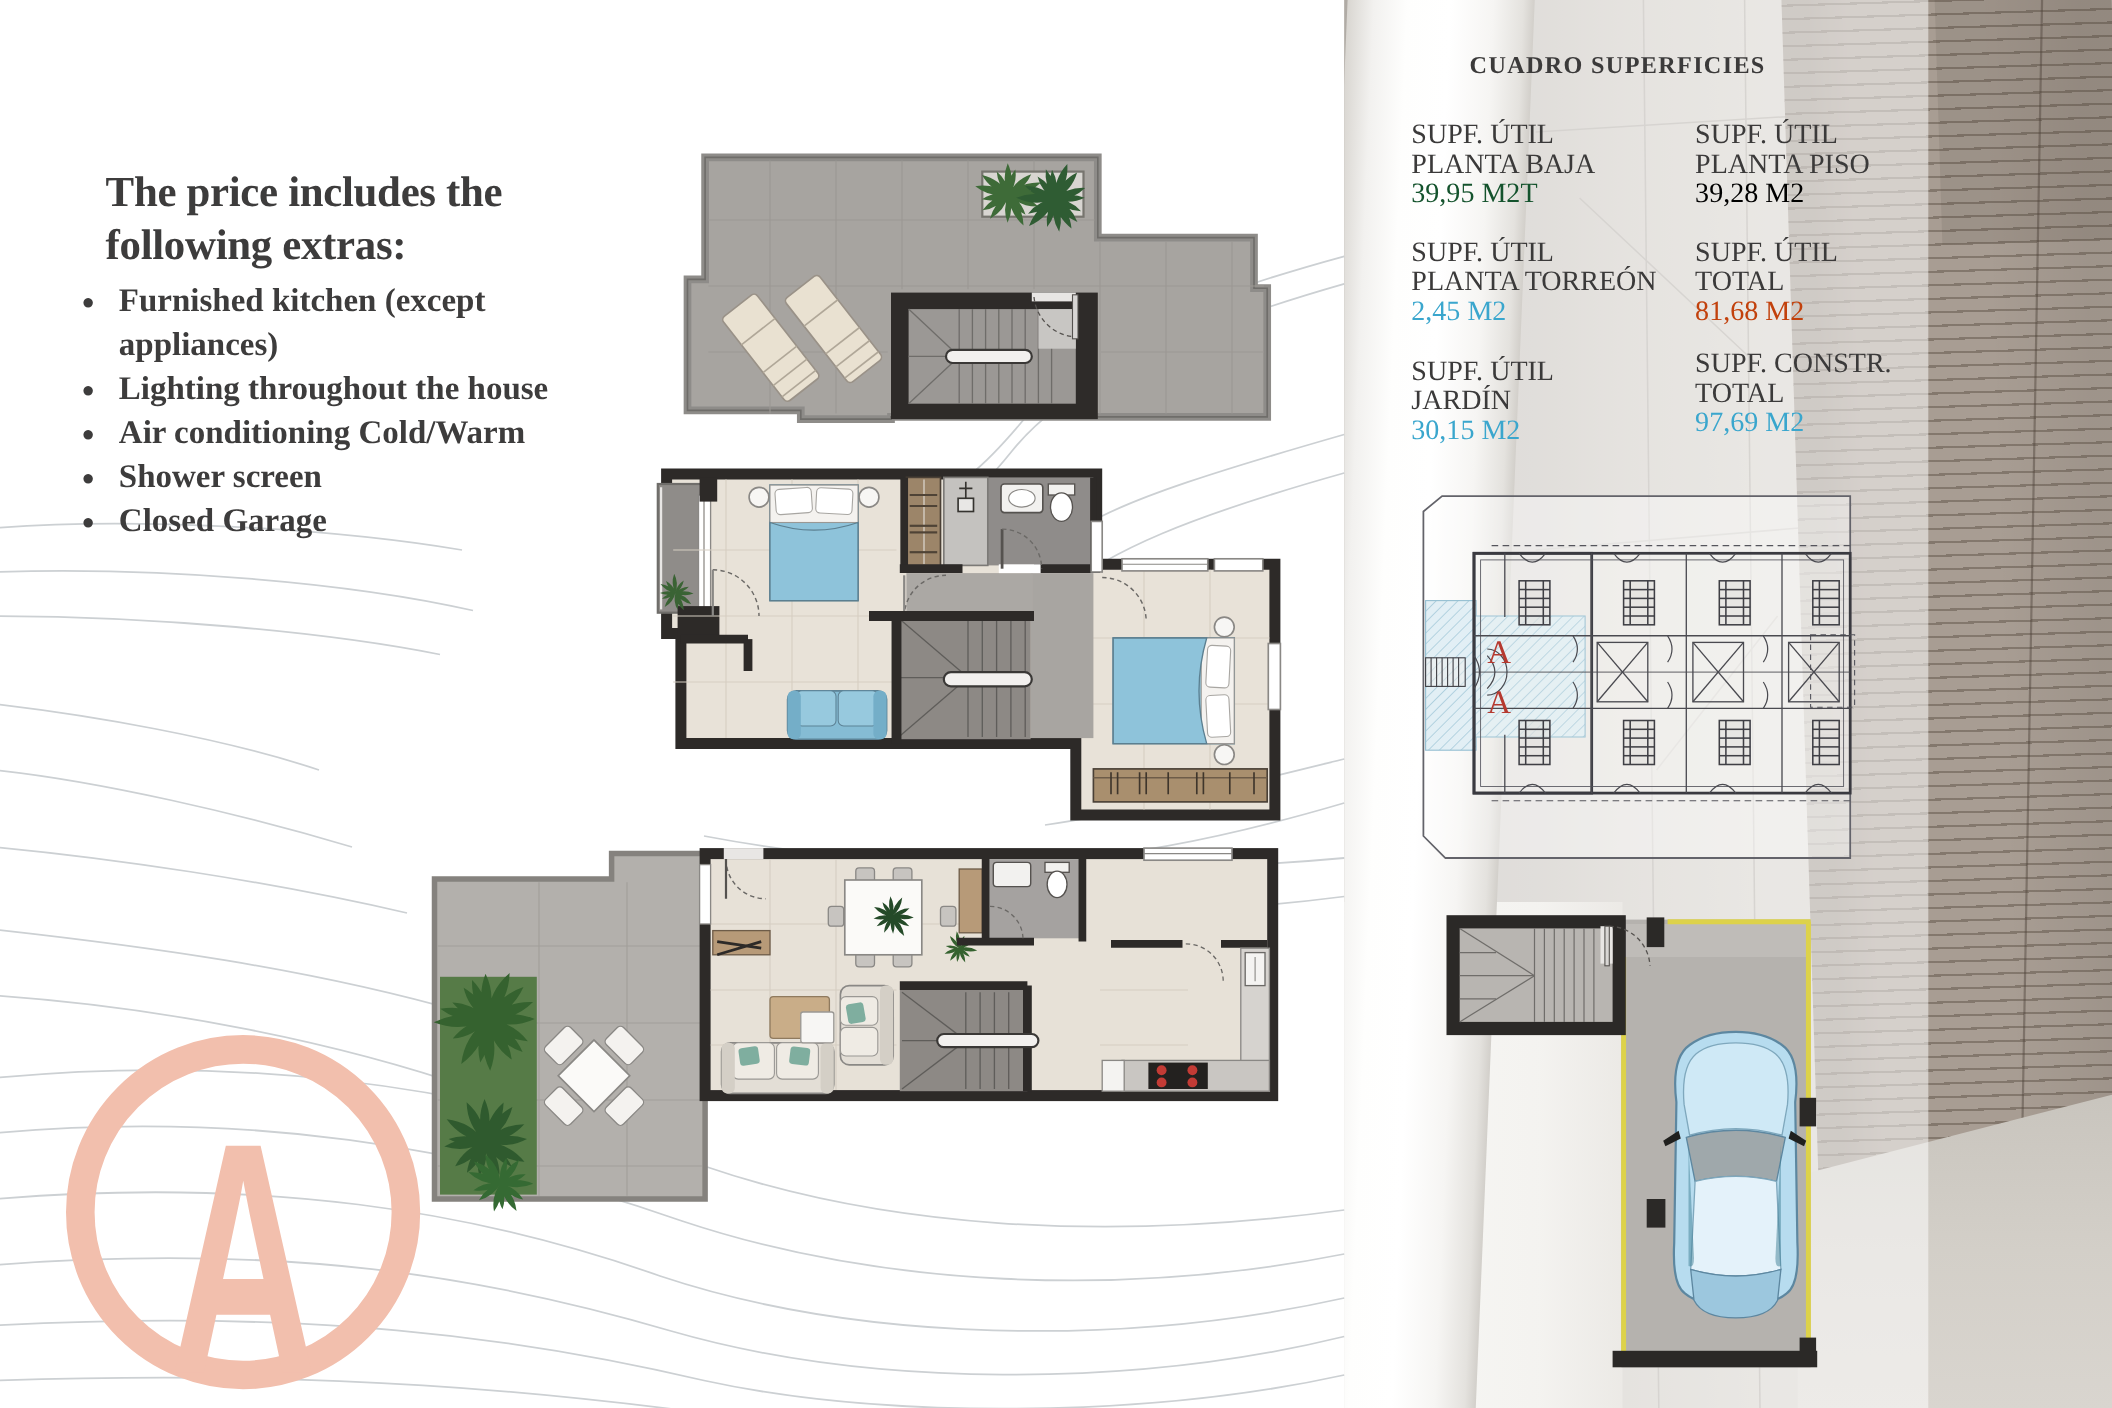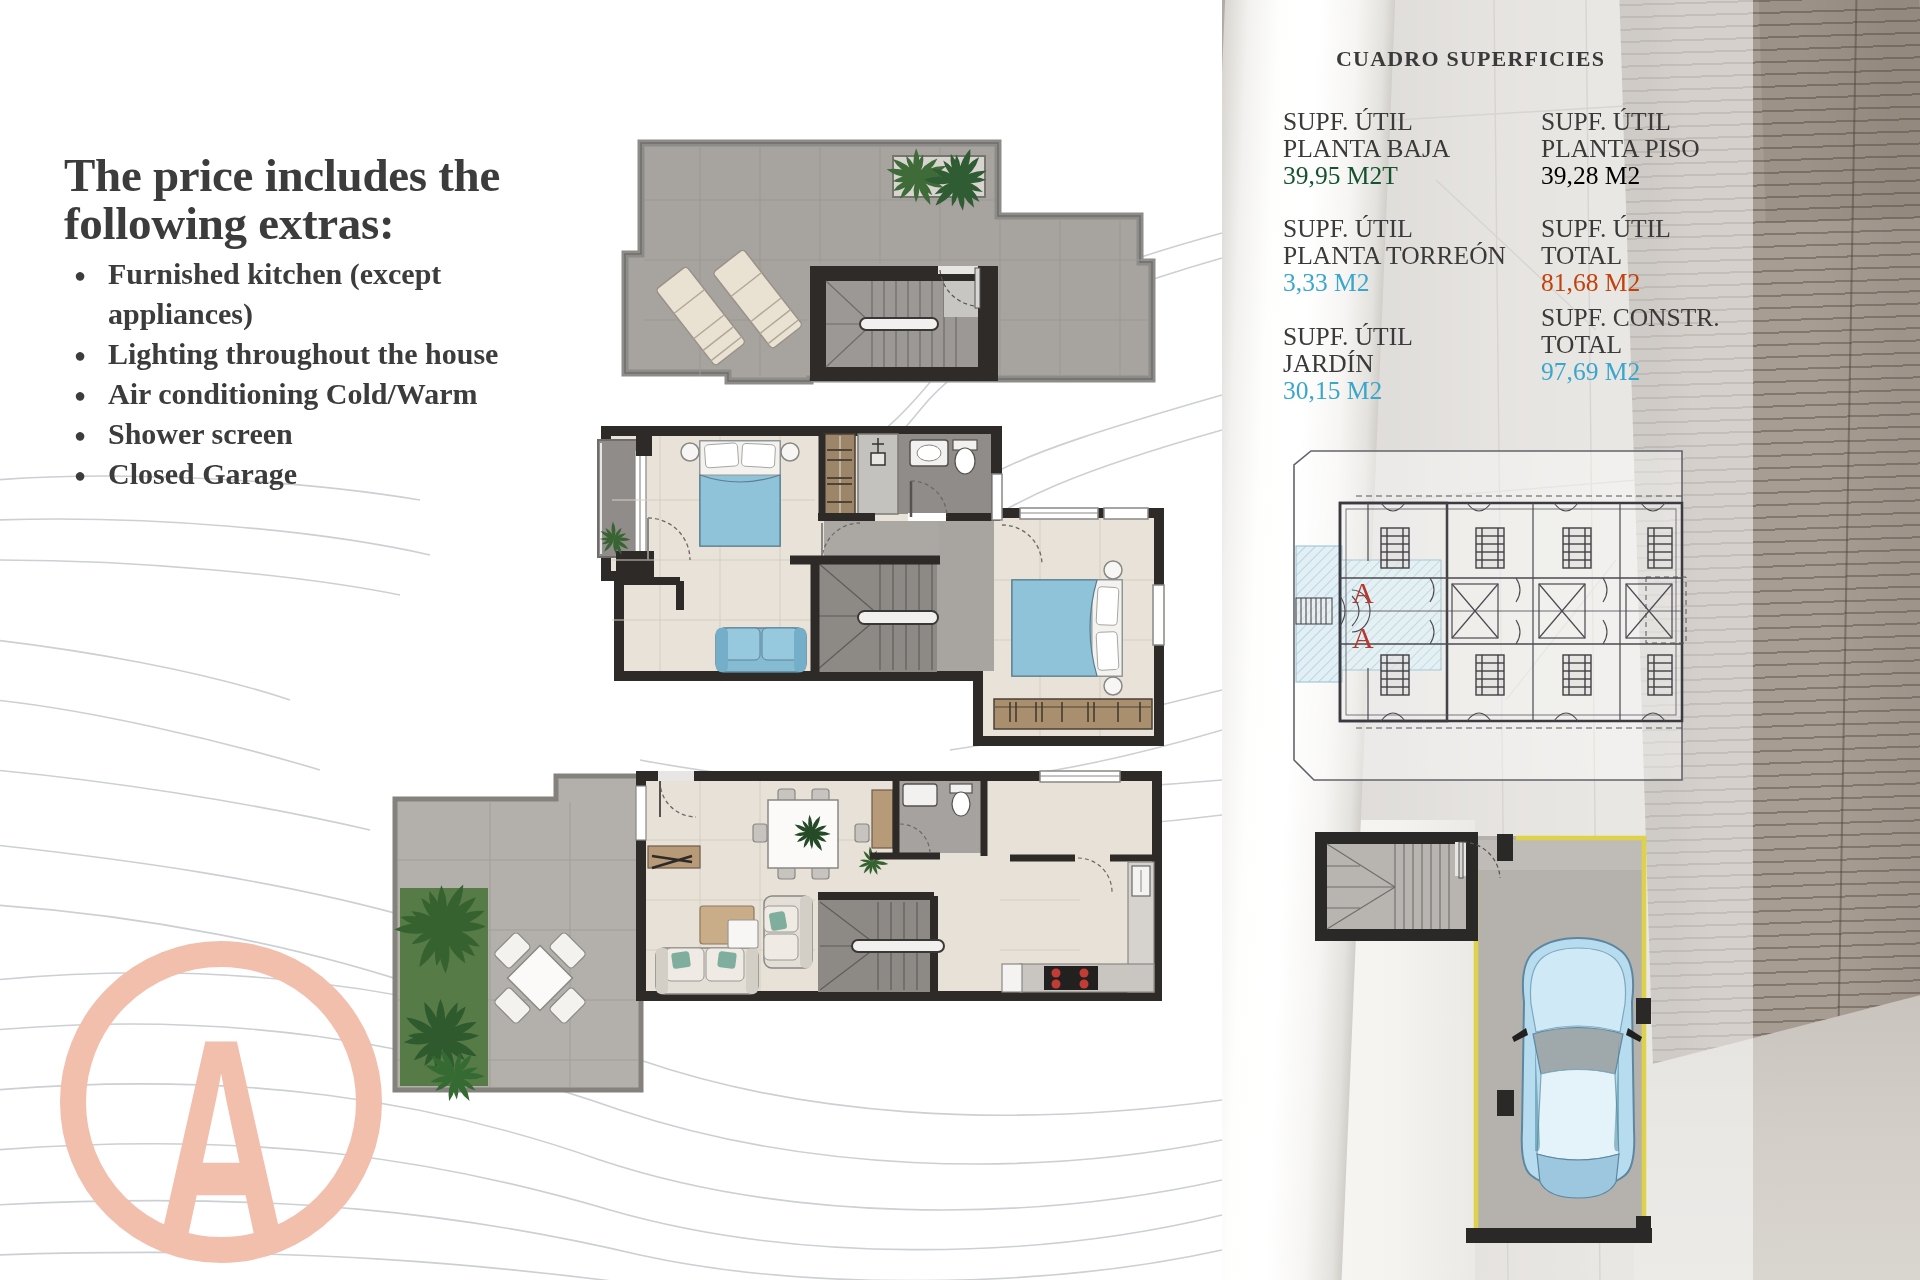--- a/index.html
+++ b/index.html
@@ -71,48 +71,48 @@
 <path d="M660,800 C820,830 1030,840 1222,815"></path>
 </g>
 </svg>
 
 <svg class="abs" style="left:55px;top:935px;" width="340" height="345" viewBox="0 0 340 345" fill="none">
 <circle cx="166" cy="167" r="148" stroke="#f2bfad" stroke-width="26"></circle>
 <text x="268" y="313" font-family="Liberation Sans, sans-serif" font-weight="bold" font-size="300" fill="#f2bfad" text-anchor="middle" transform="scale(0.62,1)">A</text>
 </svg>
 
 <div class="abs" style="left:64px;top:151px;width:500px;color:#3d3c3c;">
-  <div style="font-size:47px;font-weight:bold;line-height:48px;letter-spacing:-0.3px;">The price includes the following extras:</div>
+  <div style="font-size:39px;font-weight:bold;line-height:48px;letter-spacing:-0.3px;margin-left:32px;">The price includes the following extras:</div>
   <ul style="margin:7px 0 0 0;padding-left:44px;font-size:30px;font-weight:bold;line-height:40px;list-style:none;">
     <li style="position:relative;"><span style="position:absolute;left:-34px;top:1px;font-size:20px;">●</span>Furnished kitchen (except appliances)</li>
     <li style="position:relative;"><span style="position:absolute;left:-34px;top:1px;font-size:20px;">●</span>Lighting throughout the house</li>
     <li style="position:relative;"><span style="position:absolute;left:-34px;top:1px;font-size:20px;">●</span>Air conditioning Cold/Warm</li>
     <li style="position:relative;"><span style="position:absolute;left:-34px;top:1px;font-size:20px;">●</span>Shower screen</li>
     <li style="position:relative;"><span style="position:absolute;left:-34px;top:1px;font-size:20px;">●</span>Closed Garage</li>
   </ul>
 </div>
 
 <div class="abs" style="left:1250px;top:0;width:560px;color:#3b3a3a;">
   <div style="margin:46px 0 0 86px;font-size:22px;font-weight:bold;letter-spacing:1.2px;">CUADRO SUPERFICIES</div>
   <div style="position:absolute;left:33px;top:108px;width:250px;font-size:25.5px;line-height:27px;">
     SUPF. ÚTIL<br>PLANTA BAJA<br><span style="color:#14532d;">39,95 M2T</span>
   </div>
   <div style="position:absolute;left:291px;top:108px;width:250px;font-size:25.5px;line-height:27px;">
     SUPF. ÚTIL<br>PLANTA PISO<br><span style="color:#000000;">39,28 M2</span>
   </div>
   <div style="position:absolute;left:33px;top:215px;width:280px;font-size:25.5px;line-height:27px;">
-    SUPF. ÚTIL<br>PLANTA TORREÓN<br><span style="color:#3aa6cd;">3,33 M2</span>
+    SUPF. ÚTIL<br>PLANTA TORREÓN<br><span style="color:#3aa6cd;">2,45 M2</span>
   </div>
   <div style="position:absolute;left:291px;top:215px;width:250px;font-size:25.5px;line-height:27px;">
     SUPF. ÚTIL<br>TOTAL<br><span style="color:#c2410c;">81,68 M2</span>
   </div>
   <div style="position:absolute;left:33px;top:323px;width:250px;font-size:25.5px;line-height:27px;">
     SUPF. ÚTIL<br>JARDÍN<br><span style="color:#3aa6cd;margin-top:12px;">30,15 M2</span>
   </div>
-  <div style="position:absolute;left:291px;top:304px;width:250px;font-size:25.5px;line-height:27px;">
+  <div style="position:absolute;left:291px;top:316px;width:250px;font-size:25.5px;line-height:27px;">
     SUPF. CONSTR.<br>TOTAL<br><span style="color:#3aa6cd;margin-top:22px;">97,69 M2</span>
   </div>
 </div>
 
 <svg class="abs" style="left:595px;top:133px;" width="575" height="258" viewBox="595 133 575 258">
 
   <polygon points="641,143 998,143 998,216 1140,216 1140,262 1152,262 1152,379 810,379 810,381 728,381 728,373 625,373 625,254 641,254" fill="#a7a4a0" stroke="#8e8c89" stroke-width="7"></polygon>
   <polygon points="641,143 998,143 998,216 1140,216 1140,262 1152,262 1152,379 810,379 810,381 728,381 728,373 625,373 625,254 641,254" fill="none" stroke="#6f6d6a" stroke-width="1.5"></polygon>
   <g stroke="#9b9894" stroke-width="1">
     <line x1="700" y1="146" x2="700" y2="376"></line>

